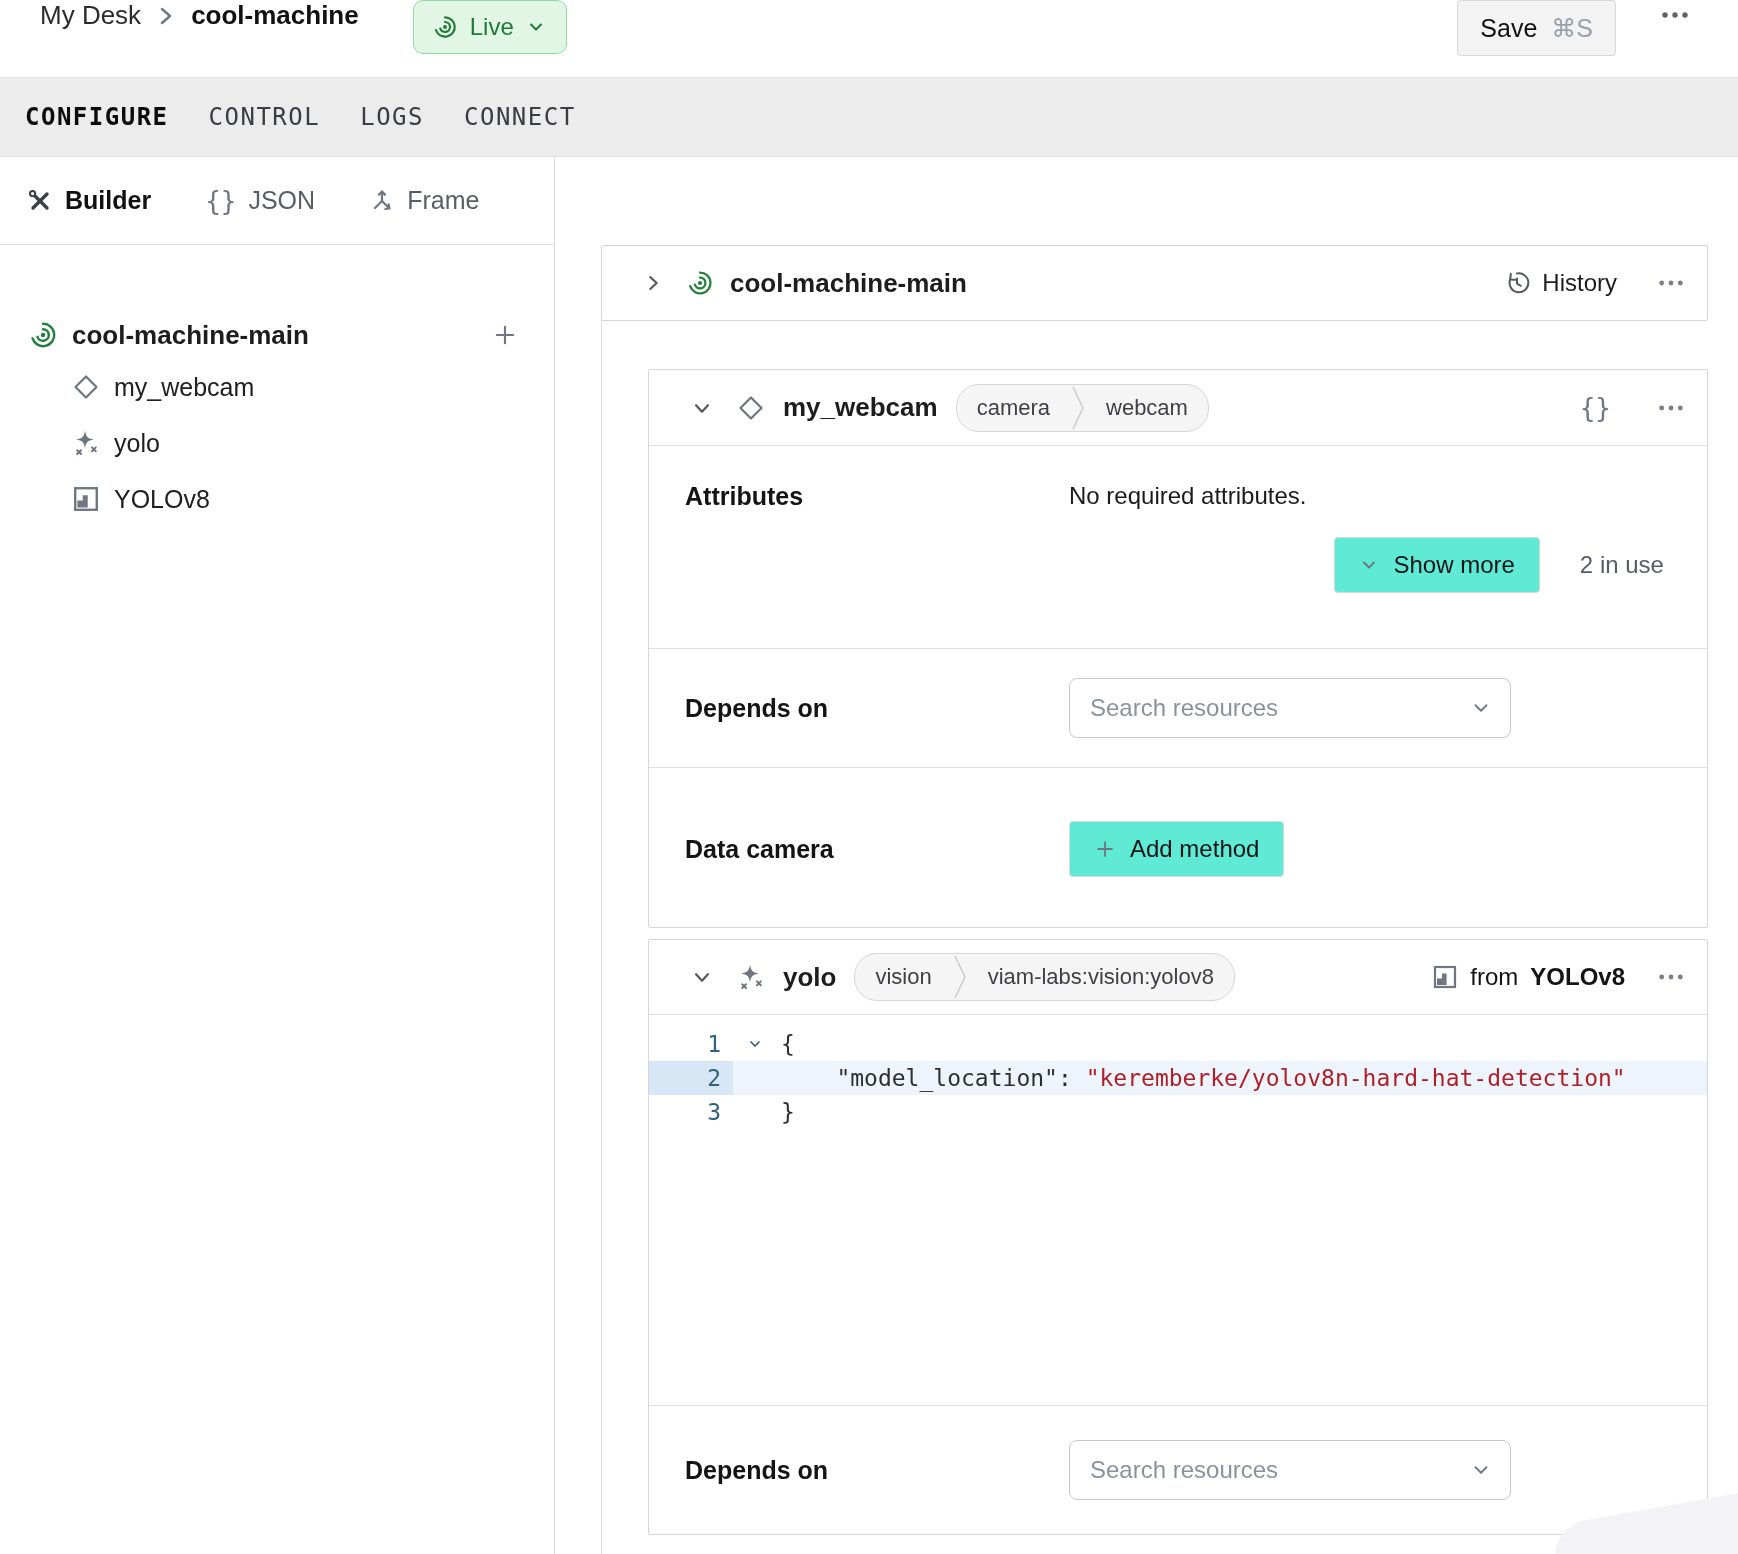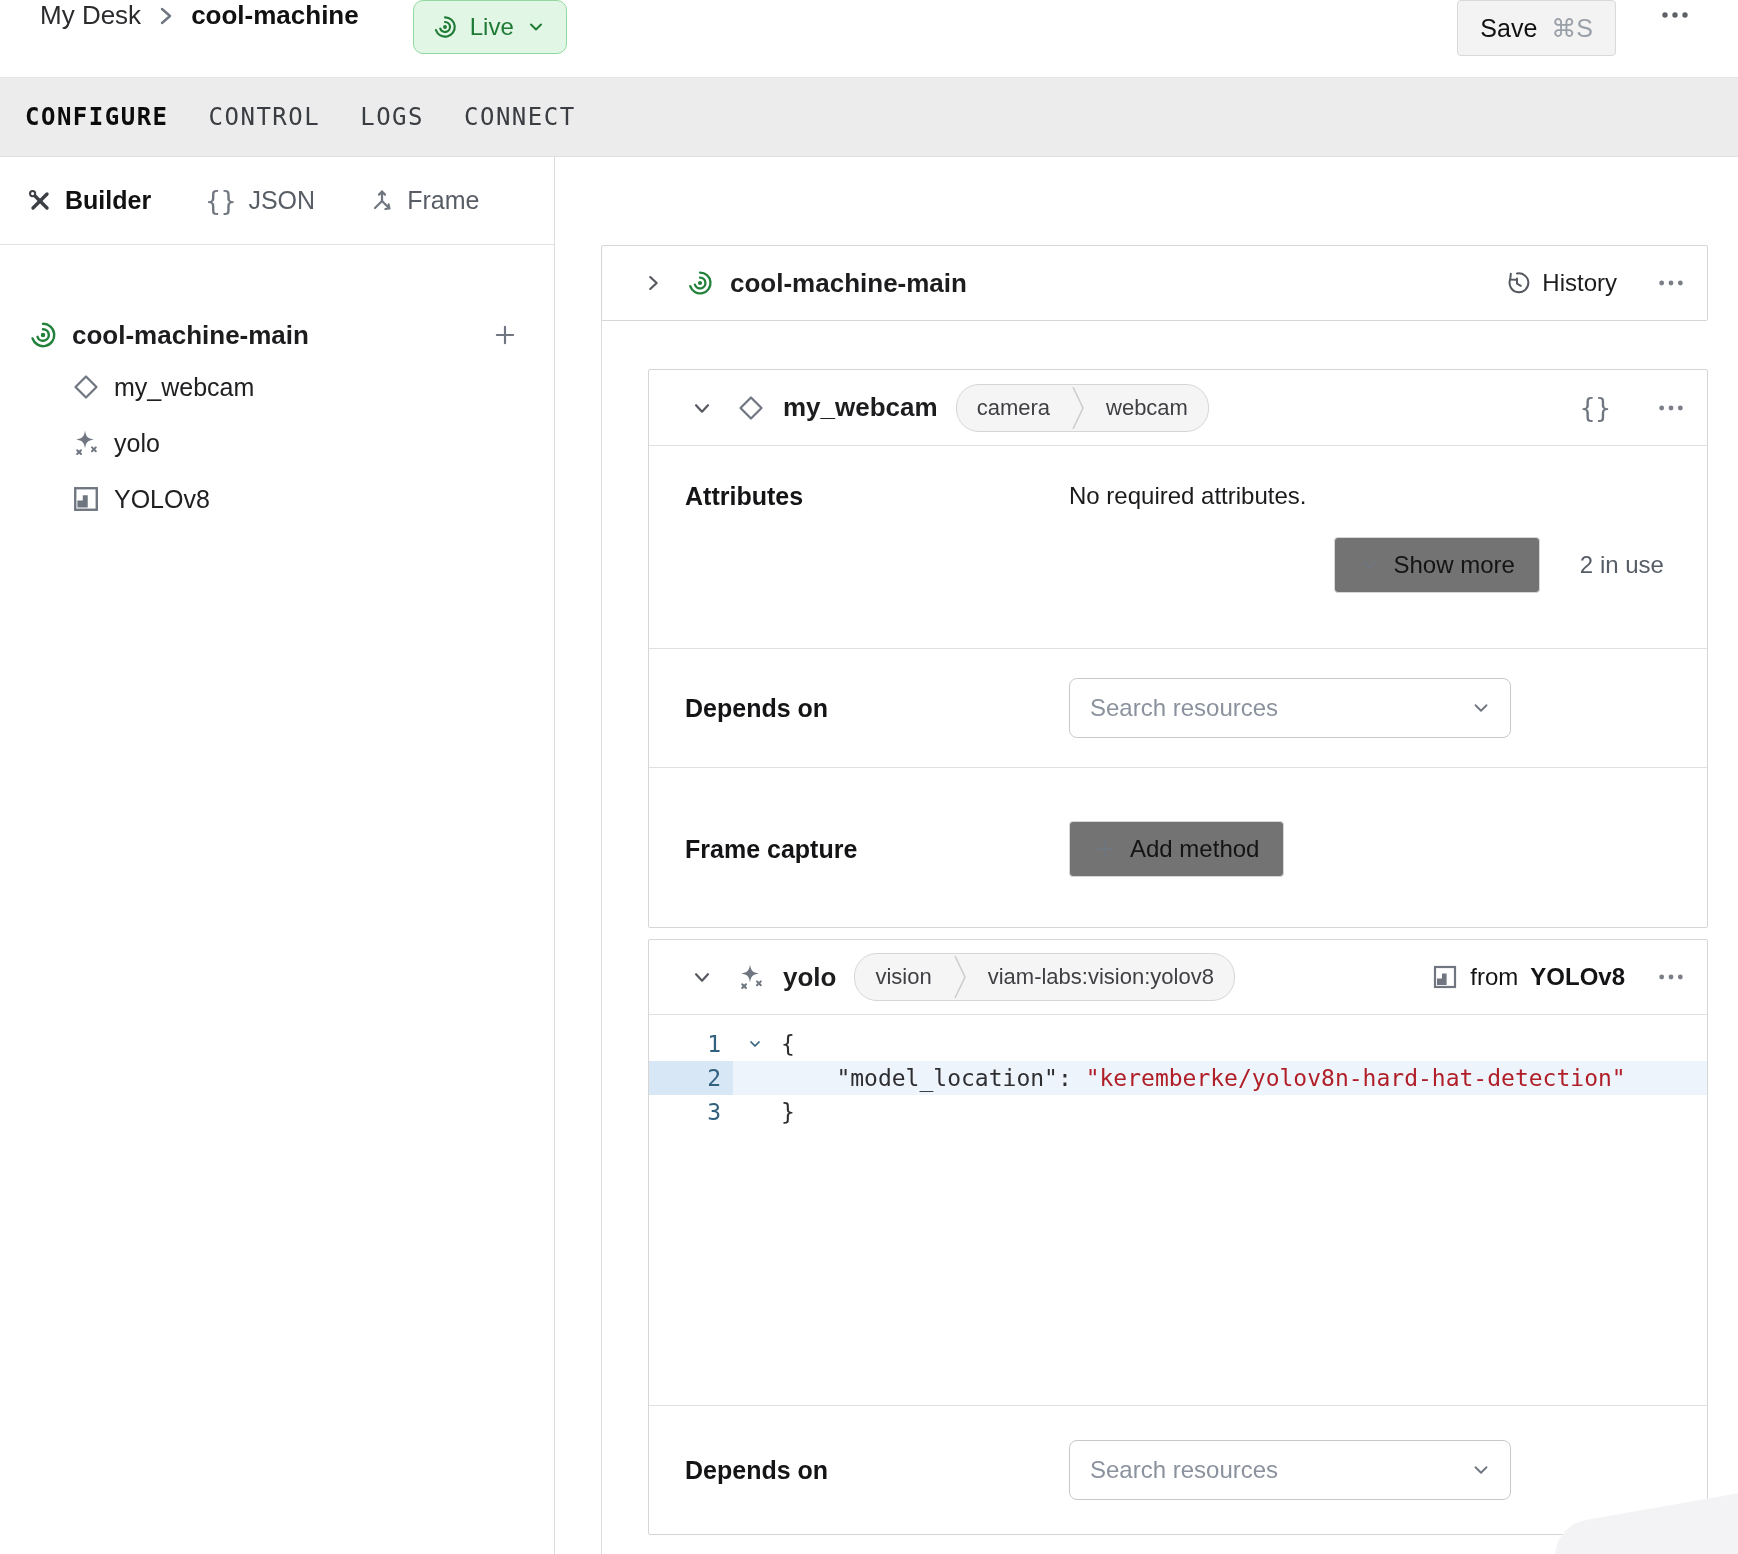--- a/index.html
+++ b/index.html
@@ -57,21 +57,21 @@
   .sub-head .title{font-weight:700;font-size:26px}
   .pill{display:flex;align-items:center;height:46px;border:1px solid #d6d6d6;border-radius:23px;background:#f5f5f5;
     font-size:22px;color:#3f3f44;overflow:hidden}
   .pill .seg{padding:0 20px;white-space:nowrap}
   .row-grid{display:flex;padding:0 16px 0 36px}
   .row-label{width:384px;flex:none;font-weight:700;font-size:25px;color:#141416}
   .sec-attrs{height:202px;padding-top:36px;box-sizing:border-box}
   .attr-col{display:flex;flex-direction:row;gap:28px}
   .plain-text{font-size:24px;color:#1b1b1e}
   .attr-actions{display:flex;align-items:center;gap:40px}
-  .gray-btn{display:flex;align-items:center;gap:14px;height:56px;padding:0 24px;background:#737373;
+  .gray-btn{display:flex;align-items:center;gap:14px;height:56px;padding:0 24px;background:#5eead4;
     border:1px solid #d7d7d7;border-radius:4px;font-size:24px;color:#141416;
     font-family:"Liberation Sans","DejaVu Sans",sans-serif;cursor:pointer}
   .in-use{font-size:24px;color:#565d66}
   .sec-depends{height:118px;border-top:1px solid #e0e0e0;align-items:center}
   .search-box{width:402px;height:58px;border:1px solid #c7c9cc;border-radius:8px;background:#fff;display:flex;
     align-items:center;padding:0 18px 0 20px;cursor:text}
   .search-box .ph{font-size:24px;color:#8b929e;flex:1}
   .sec-capture{height:162px;border-top:1px solid #e0e0e0;align-items:center}
   
   .editor{height:391px;border-bottom:1px solid #e0e0e0;box-sizing:border-box;padding-top:12px;
@@ -308,21 +308,21 @@
       <div class="row-label">Depends on</div>
       <div class="search-box">
         <span class="ph">Search resources</span>
         <svg width="22" height="22" viewBox="0 0 24 24" class="ico">
             <path d="M6 9 L12 15 L18 9" fill="none" stroke="currentColor" stroke-width="2" stroke-linecap="round" stroke-linejoin="round"></path>
           </svg>
       </div>
     </div>
 
     <div class="row-grid sec-capture">
-      <div class="row-label">Frame capture</div>
+      <div class="row-label">Data camera</div>
       <button class="gray-btn">
         <svg width="22" height="22" viewBox="0 0 24 24" class="ico">
             <g stroke="currentColor" stroke-width="2" stroke-linecap="round">
               <path d="M12 4.5 V19.5"></path>
               <path d="M4.5 12 H19.5"></path>
             </g>
           </svg>
         <span>Add method</span>
       </button>
     </div>

